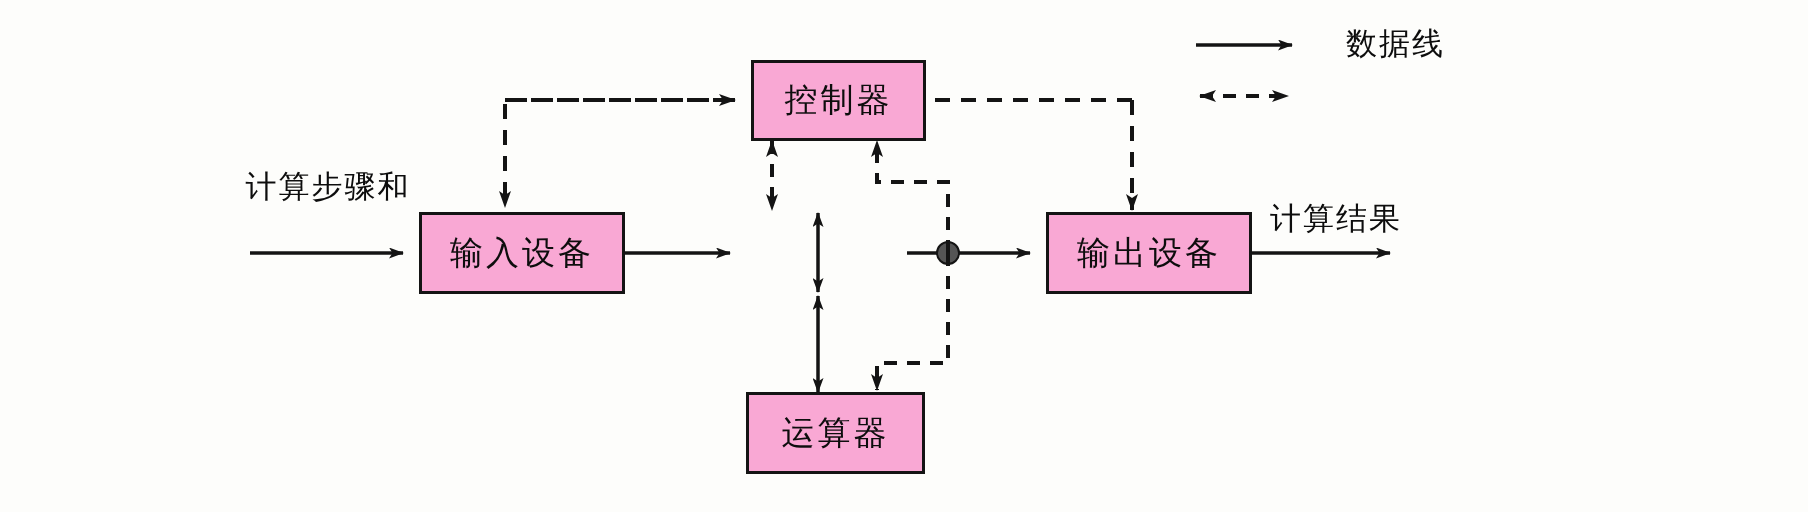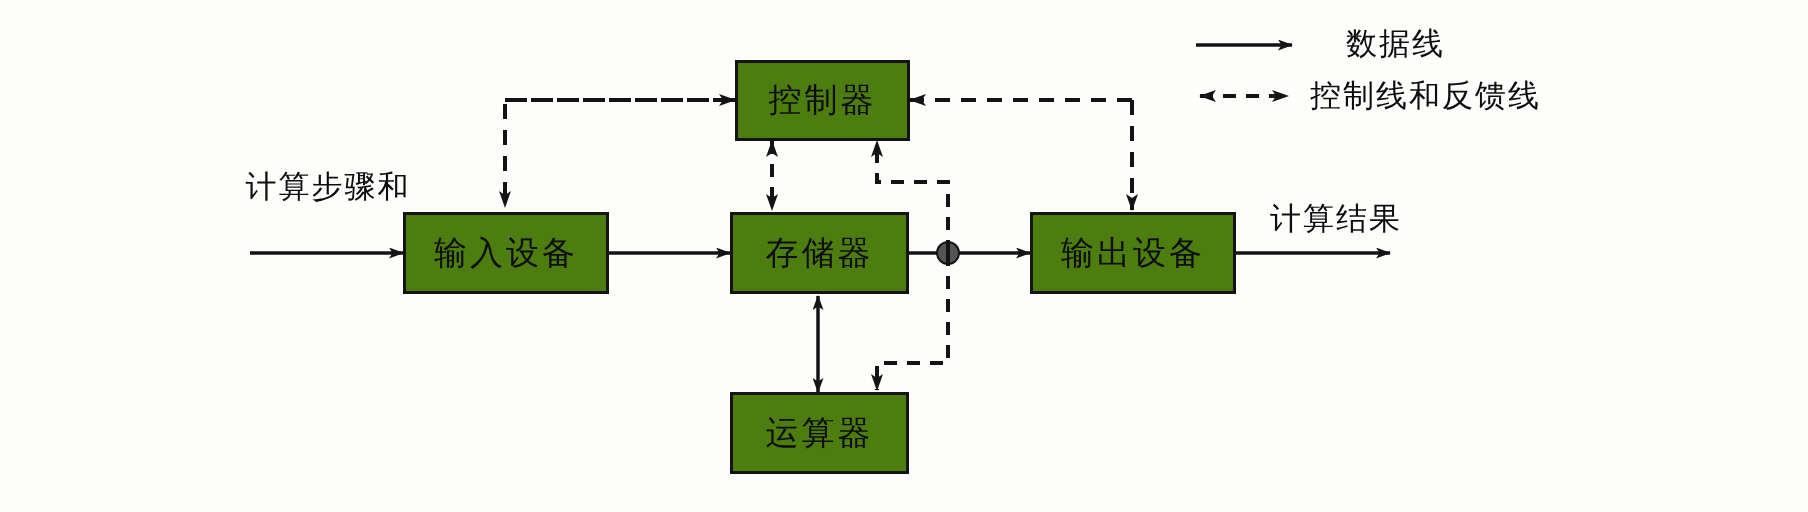--- a/index.html
+++ b/index.html
@@ -21,25 +21,26 @@
   #diagram-svg {
     position: absolute;
     left: 0;
     top: 0;
     width: 1808px;
     height: 512px;
   }
   .node-box {
     position: absolute;
     border: 3px solid #141414;
-    background: #4d7c0f;
+    background: #f9a8d4;
     display: flex;
     align-items: center;
     justify-content: center;
     box-sizing: border-box;
+    margin-left: 16px;
   }
   .node-label {
     font-family: "Liberation Serif", "DejaVu Serif", serif;
     font-size: 33px;
     color: #0d0d0d;
     letter-spacing: 3px;
     white-space: nowrap;
     line-height: 1;
   }
   .free-label {
@@ -142,23 +143,20 @@
   </svg>
 
   <div class="node-box" style="left:735px; top:60px; width:175px; height:81px;">
     <span class="node-label">控制器</span>
   </div>
 
   <div class="node-box" style="left:403px; top:212px; width:206px; height:82px;">
     <span class="node-label">输入设备</span>
   </div>
 
-  <div class="node-box" style="left:730px; top:212px; width:179px; height:82px;">
-    <span class="node-label">存储器</span>
-  </div>
 
   <div class="node-box" style="left:730px; top:392px; width:179px; height:82px;">
     <span class="node-label">运算器</span>
   </div>
 
   <div class="node-box" style="left:1030px; top:212px; width:206px; height:82px;">
     <span class="node-label">输出设备</span>
   </div>
 
   <div class="free-label" style="left:228px; top:168px; width:200px;">
@@ -166,17 +164,14 @@
   </div>
 
   <div class="free-label" style="left:1270px; top:200px;">
     <span>计算结果</span>
   </div>
 
   <div class="legend-label" style="left:1310px; top:28px;margin-left:36px;">
     <span>数据线</span>
   </div>
 
-  <div class="legend-label" style="left:1310px; top:80px;">
-    <span>控制线和反馈线</span>
-  </div>
 
 </div>
 
 </body></html>

